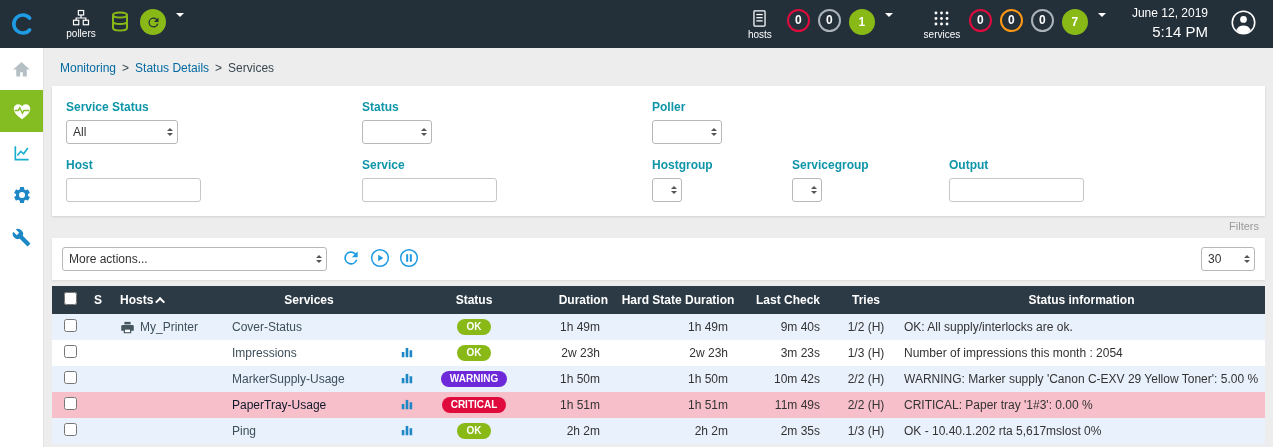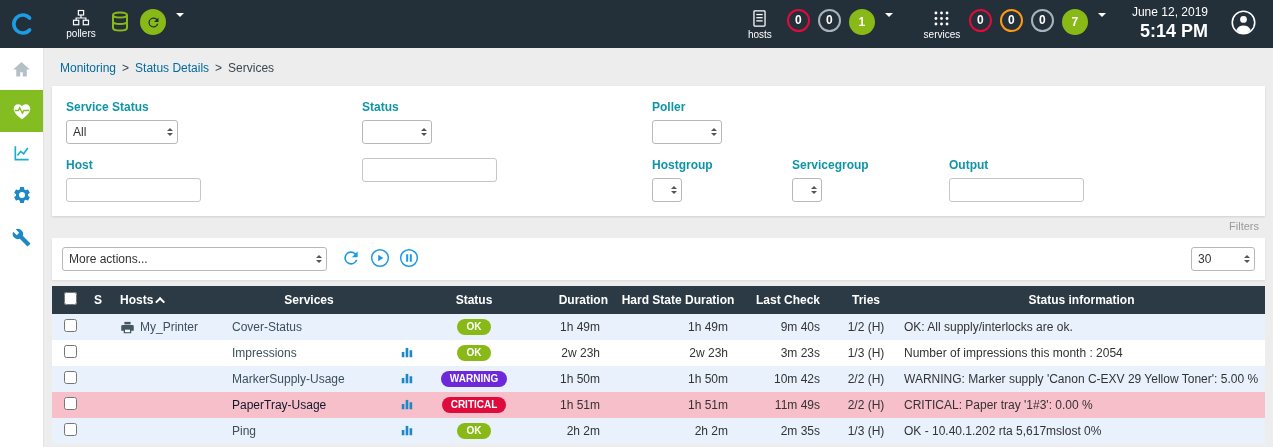--- a/index.html
+++ b/index.html
@@ -15,21 +15,21 @@
   .tb-badge { min-width:23px; height:23px; border-radius:50%; border:2px solid #8c959c; color:#fff;
     display:flex; align-items:center; justify-content:center; font-size:12px; font-weight:bold; padding:0 2px; }
   .tb-badge.red { border-color:#e00b3d; }
   .tb-badge.orange { border-color:#ff9913; }
   .tb-badge.gray { border-color:#aab3ba; }
   .tb-badge.green { background:#88b917; border-color:#88b917; min-width:26px; height:26px; }
   .chev { width:0; height:0; border:4px solid transparent; border-top-color:#fff; margin-top:4px; margin-left:2px; }
   .spacer { flex:1; }
   .clock { color:#fff; text-align:right; margin-left:26px; line-height:1.3; }
   .clock .date { font-size:12px; }
-  .clock .time { font-size:18px; font-weight:bold; }
+  .clock .time { font-size:15px; font-weight:normal; }
   .user-btn { margin:0 16px 0 22px; cursor:pointer; }
   .green-circ { width:26px; height:26px; border-radius:50%; background:#88b917; display:flex; align-items:center; justify-content:center; }
 
   
   .bodywrap { display:flex; height:399px; }
   .sidebar { width:44px; background:#fff; border-right:1px solid #e3e3e3; display:flex; flex-direction:column; }
   .side-item { height:42px; display:flex; align-items:center; justify-content:center; cursor:pointer; }
   .side-item.active { background:#84bd22; }
   .content { flex:1; overflow:hidden; }
 
@@ -45,21 +45,21 @@
   .f-col-a { width:296px; } .f-col-b { width:290px; } .f-col-c { width:140px; } .f-col-d { width:157px; } .f-col-e { flex:1; }
   .f-label { color:#0f95a8; font-weight:bold; font-size:12px; margin-bottom:6px; }
   .ti { width:135px; height:24px; border:1px solid #c6c6c6; border-radius:3px; background:#fff; padding:0 6px; font-size:12px; }
   .select { position:relative; display:inline-block; }
   .select select { appearance:none; -webkit-appearance:none; width:100%; height:24px; border:1px solid #b8b8b8;
     border-radius:3px; background:#fff; font-size:12px; padding:0 18px 0 6px; color:#333; }
   .steppers { position:absolute; right:2px; top:50%; transform:translateY(-50%); width:12px; height:18px;
     display:flex; flex-direction:column; align-items:center; justify-content:center; pointer-events:none; background:#fff; }
   .steppers::before { content:""; border:3.5px solid transparent; border-bottom-color:#555; margin-bottom:1px; }
   .steppers::after { content:""; border:3.5px solid transparent; border-top-color:#555; margin-top:1px; }
-  .w135{width:112px} .w70{width:70px} .w30{width:30px} .w265{width:265px} .w46{width:64px}
+  .w135{width:112px} .w70{width:70px} .w30{width:30px} .w265{width:265px} .w46{width:54px}
   .filters-link { text-align:right; color:#9a9a9a; font-size:11px; padding:4px 14px 2px 0; cursor:pointer; }
 
   
   .toolbar { background:#fff; margin:4px 8px 6px 8px; padding:9px 10px; display:flex; align-items:center; box-shadow:0 1px 2px rgba(0,0,0,.08); }
   .icon-btns { display:flex; align-items:center; gap:5px; margin-left:12px; color:#1e9be2; }
   .icon-btn { background:none; border:none; cursor:pointer; color:#1e9be2; width:24px; height:24px; padding:1px; }
 
   
   .tablewrap { margin:0 8px; background:#fff; }
   table { border-collapse:collapse; width:100%; table-layout:fixed; }
@@ -231,20 +231,21 @@
             <span class="steppers"></span>
           </span>
         </div>
       </div>
       <div class="f-row">
         <div class="f-col-a">
           <div class="f-label">Host</div>
           <input class="ti" type="text" style="">
         </div>
         <div class="f-col-b">
+          <div class="f-label">Service</div>
           <input class="ti" type="text" style="">
         </div>
         <div class="f-col-c">
           <div class="f-label">Hostgroup</div>
           <span class="select w30">
             <select><option></option></select>
             <span class="steppers"></span>
           </span>
         </div>
         <div class="f-col-d">

